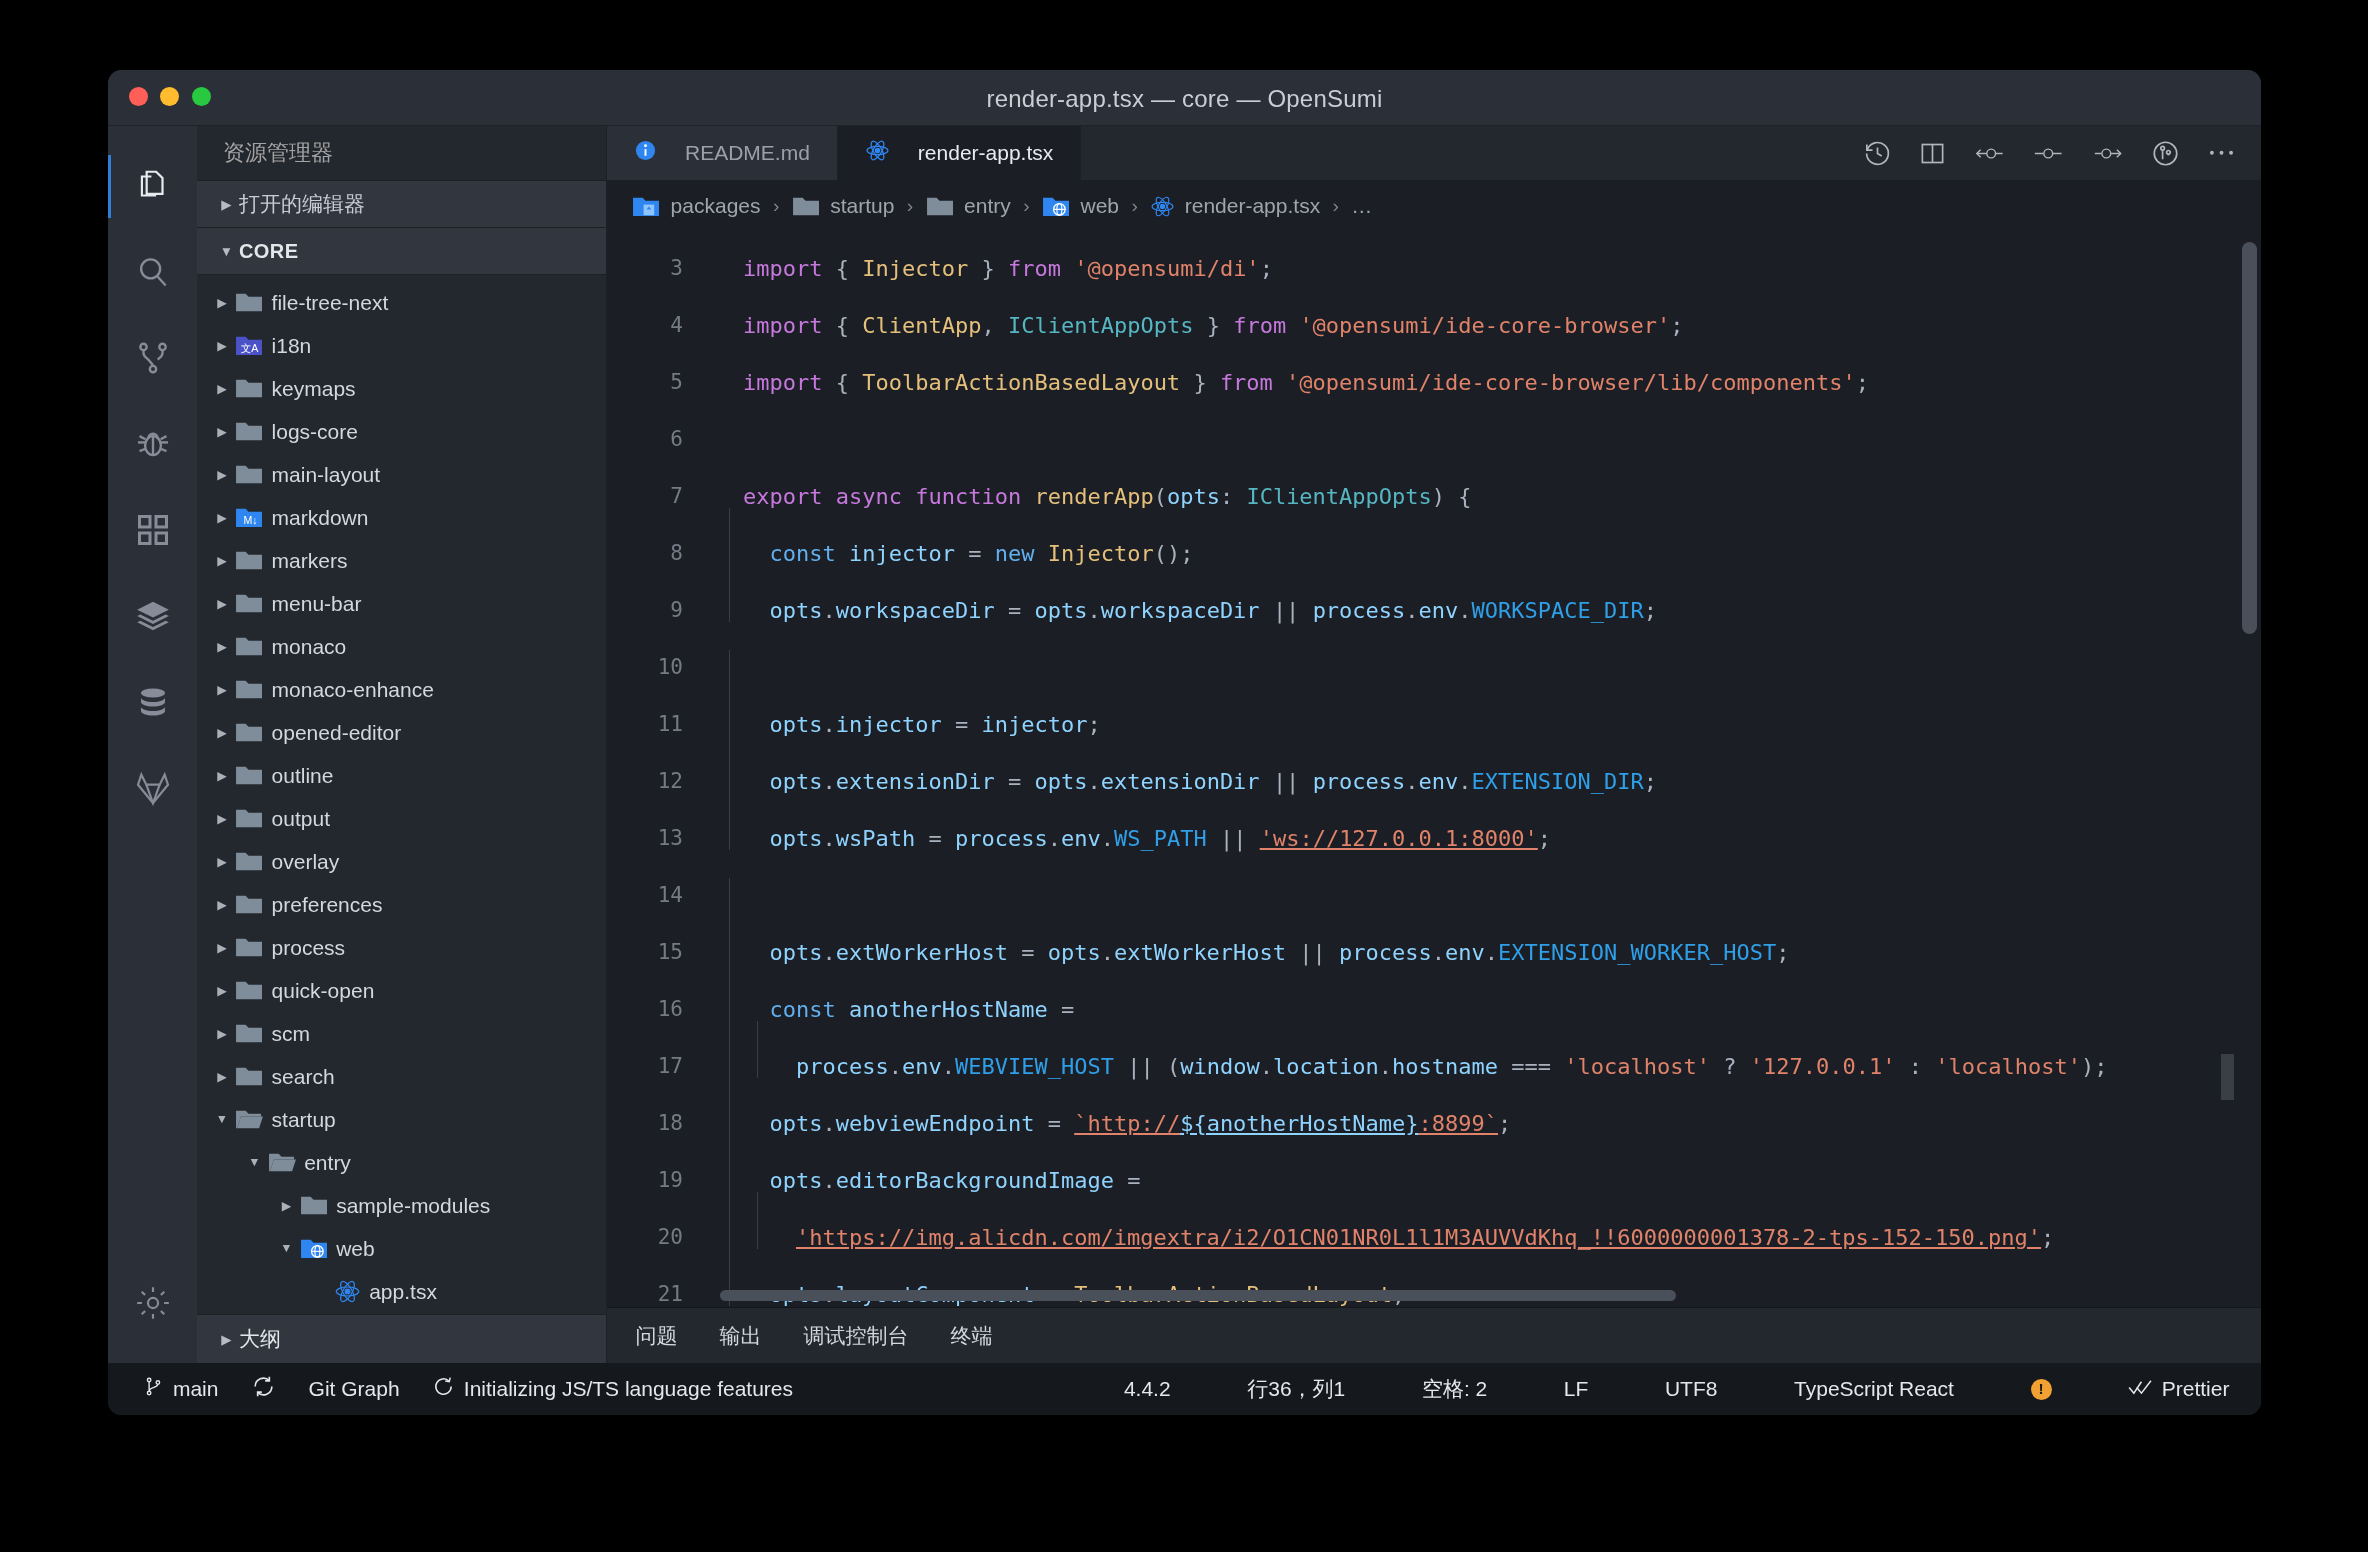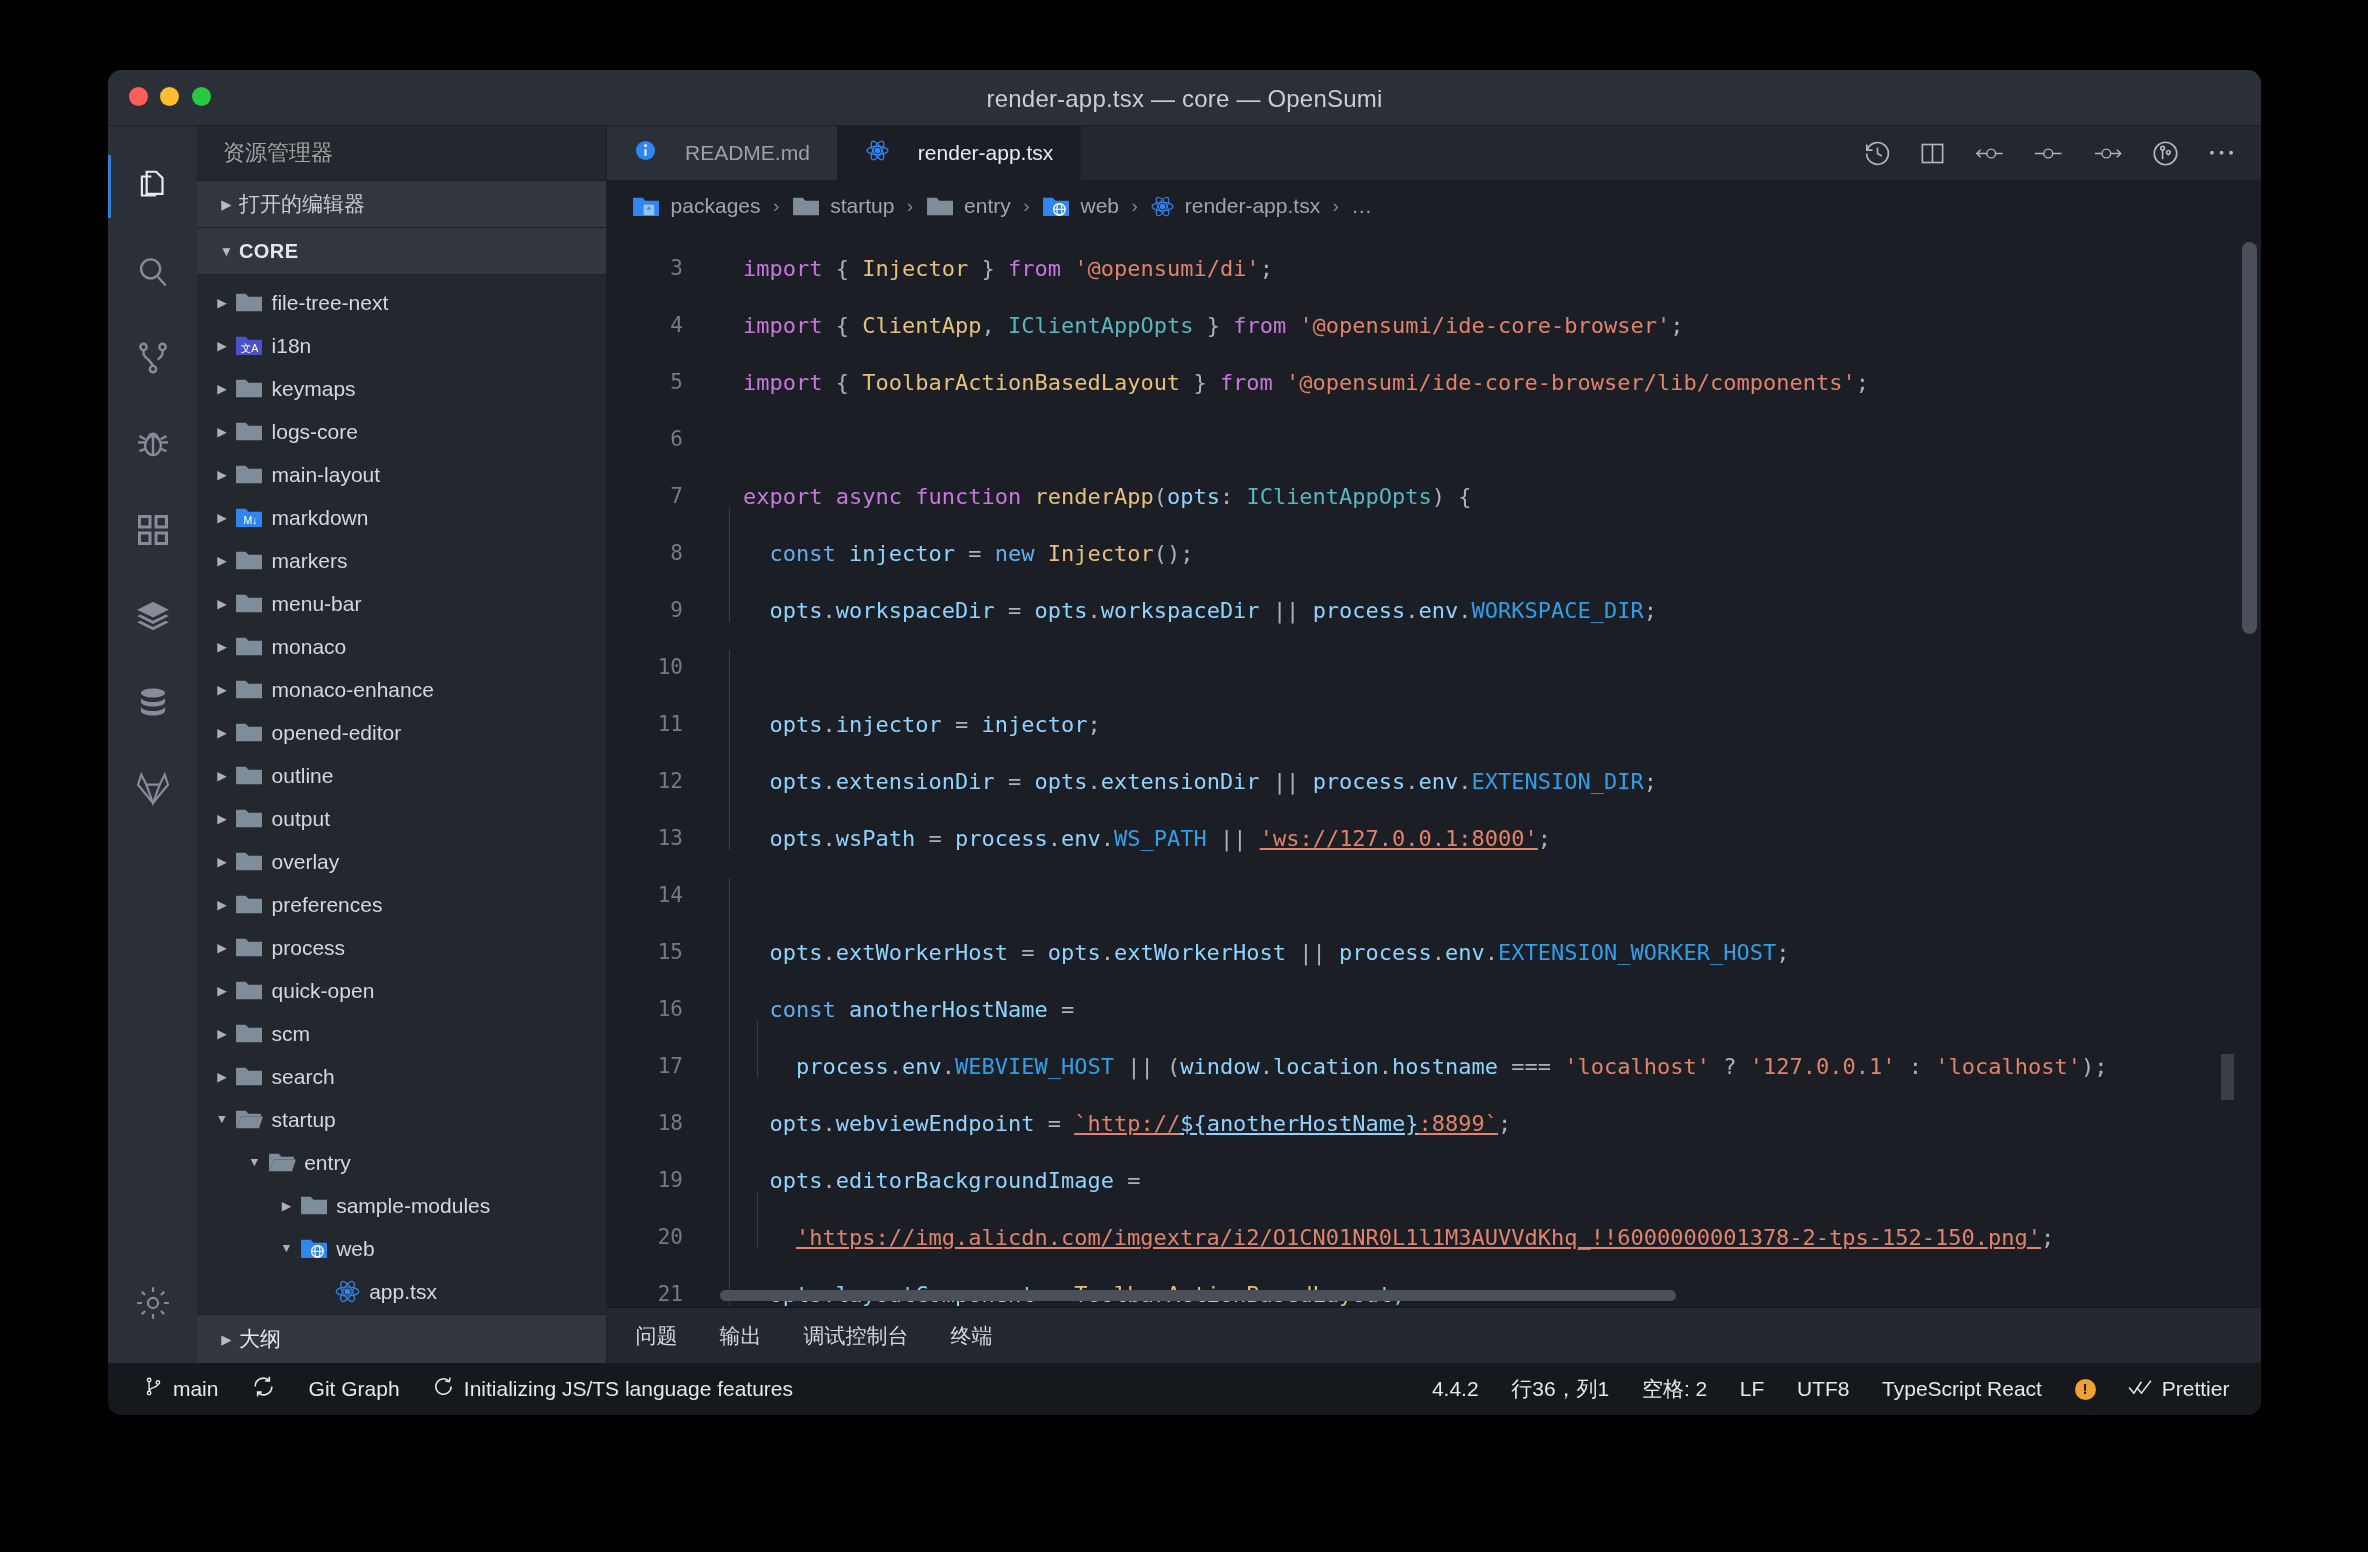--- a/index.html
+++ b/index.html
@@ -237,21 +237,21 @@
     height: 52px; flex: 0 0 52px;
     background: #15181d;
     display: flex; align-items: center;
     color: #e4e7eb; font-size: 21px;
     padding: 0 0 0 19px;
   }
   .sb-item {
     display: flex; align-items: center; gap: 8.6px;
     padding: 0 16.3px; height: 52px;
   }
-  .sb-right { margin-left: auto; display: flex; align-items: center; padding-right: 15.3px;}
+  .sb-right { margin-left: auto; display: flex; align-items: center; padding-right: 15.3px; gap: 44px;}
   .warn-dot {
     width: 21px; height: 21px; border-radius: 50%;
     background: #f0a132; color: #1a1a1a;
     font-size: 15.3px; font-weight: bold;
     display: flex; align-items: center; justify-content: center;
   }
 </style>
 </head>
 <body>
 

